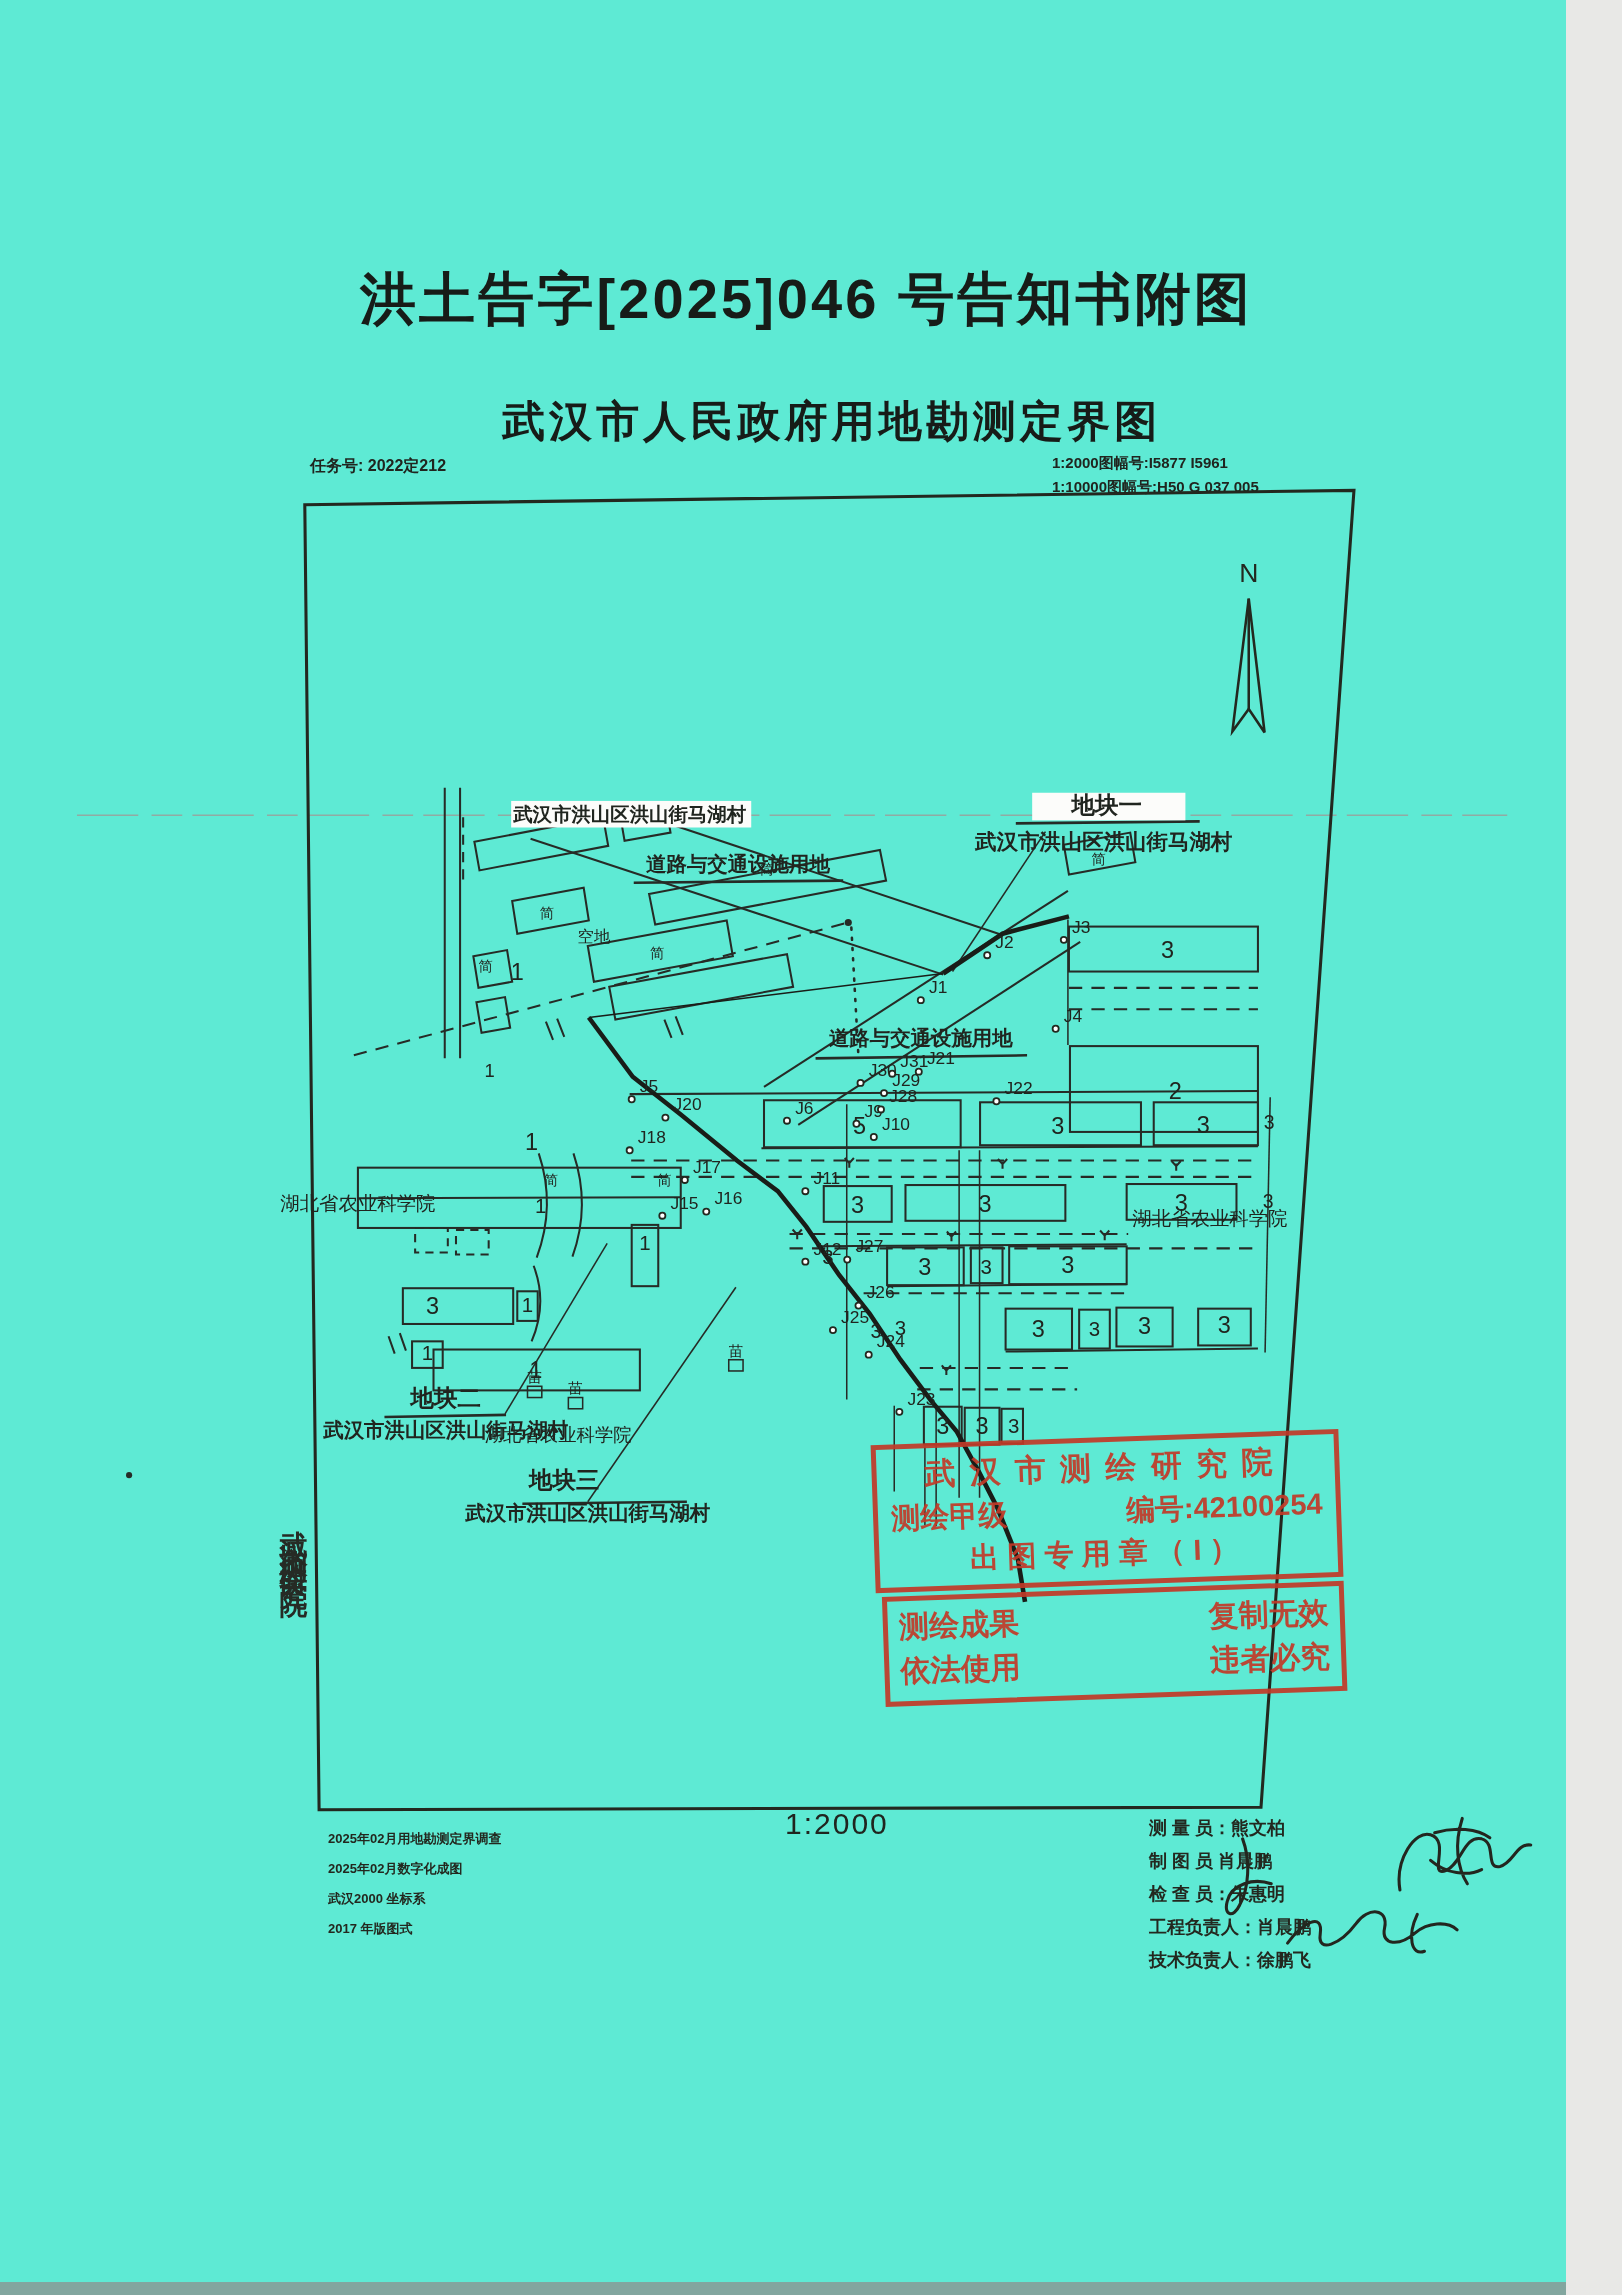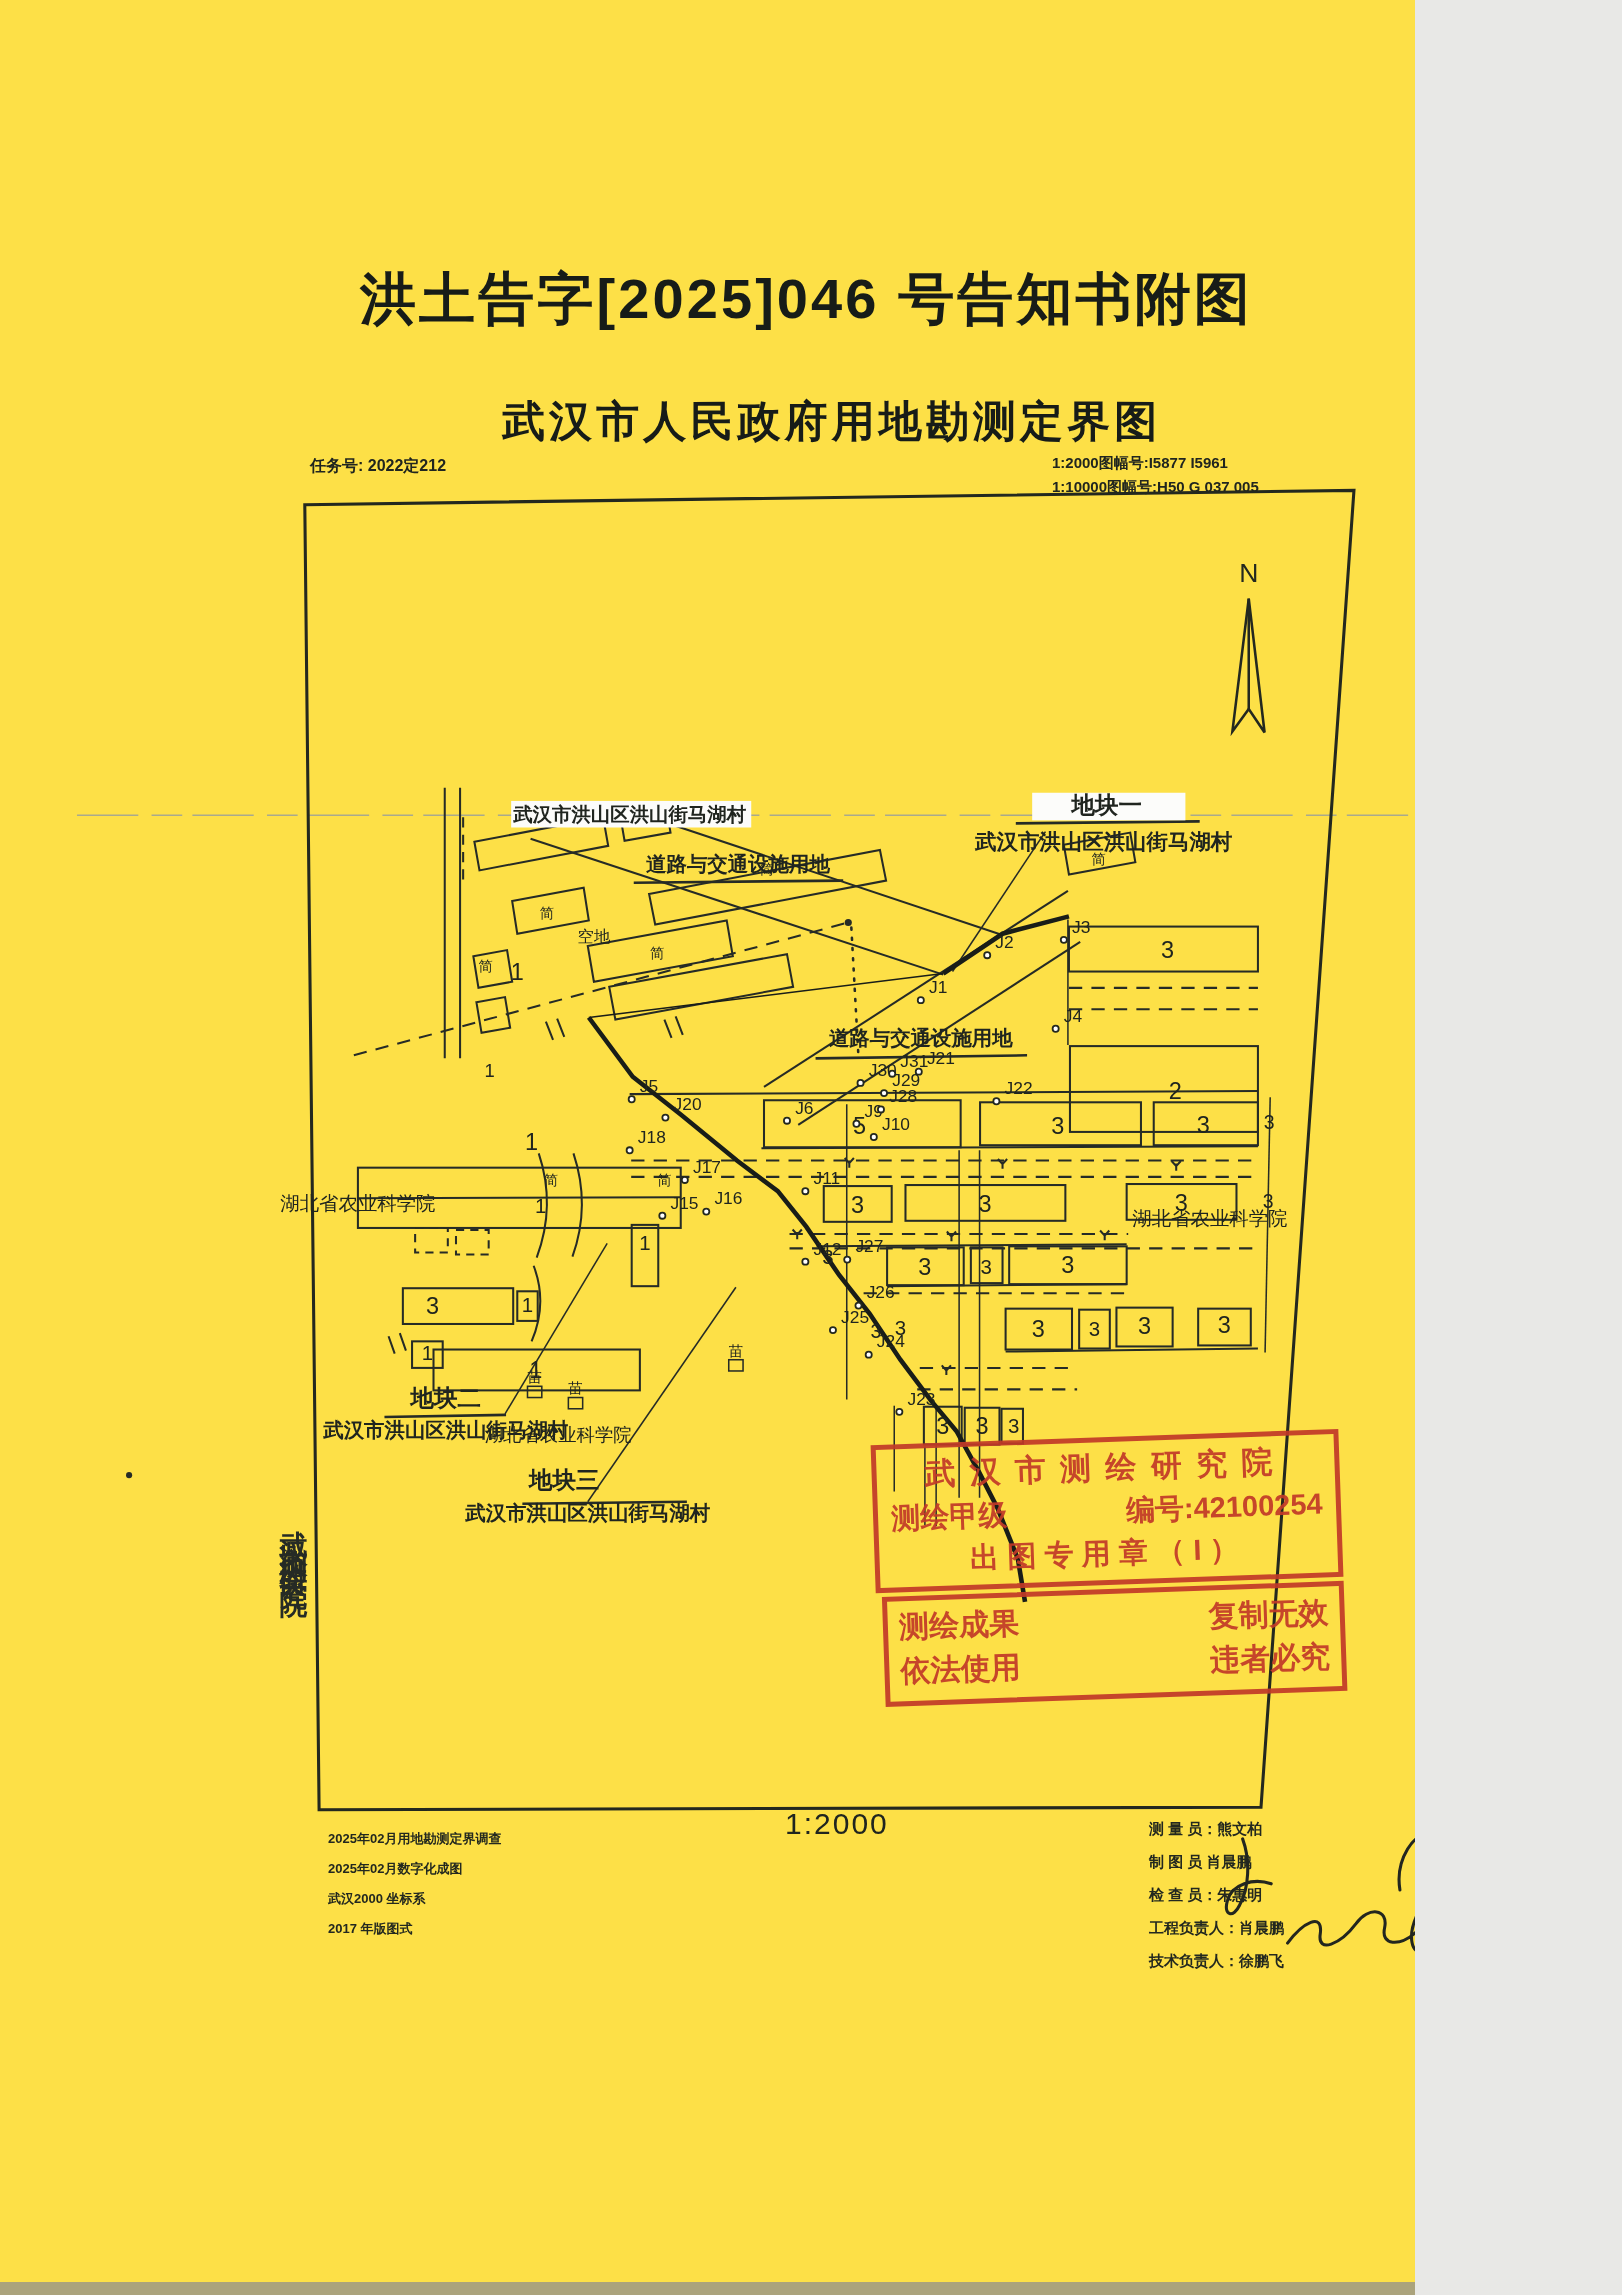--- a/index.html
+++ b/index.html
@@ -1,28 +1,28 @@
 <!DOCTYPE html>
 <html style="font-size:8.2px"><head>
 <meta charset="utf-8">
 <style>
   html,body{margin:0;padding:0;background:#e8e8e6;}
-  .page{position:relative;width:1415px;height:2295px;background:#fde047;overflow:hidden;
+  .page{position:relative;width:1566px;height:2295px;background:#5eead4;overflow:hidden;
         font-family:"Liberation Sans","DejaVu Sans",sans-serif;color:#1d211d;}
   .abs{position:absolute;white-space:nowrap;}
   .title1{left:360px;top:262px;font-size:56px;font-weight:bold;letter-spacing:3.1px;color:#171c18;}
   .title2{left:502px;top:393px;font-size:43px;font-weight:bold;letter-spacing:4.1px;color:#171c18;}
   .sheets{left:1052px;top:451px;font-size:15px;font-weight:bold;line-height:23.5px;color:#20251f;}
   .taskno{left:310px;top:456px;font-size:16px;font-weight:bold;color:#20251f;}
   .sidetext{left:274px;top:1508px;writing-mode:vertical-rl;text-orientation:upright;
             font-size:28px;letter-spacing:8.2px;font-weight:600;color:#262b25;}
   .notes{left:328px;top:1824px;font-size:13px;font-weight:600;line-height:30px;color:#23281ف;}
   .notes div{white-space:nowrap;color:#23281f;}
   .scale{left:785px;top:1807px;font-size:30px;font-weight:500;letter-spacing:2px;color:#20251f;text-align:center;}
-  .credits{left:1149px;top:1812px;font-size:15px;font-weight:600;line-height:33px;color:#23281f;}
+  .credits{left:1149px;top:1812px;font-size:18px;font-weight:600;line-height:33px;color:#23281f;}
   .stamp{left:875px;top:1437px;width:468px;transform:rotate(-2deg);opacity:.92;}
   .stamp-box{border:5.1px solid #c23a28;color:#c23a28;}
   .stamp-box1{padding:5.1px 8.2px 6.1px 8.2px;}
   .stamp-box2{margin-top:4.1px;margin-left:6.1px;padding:4.1px 11.2px 7.2px 11.2px;}
   .s-row1{font-size:31px;font-weight:bold;letter-spacing:14.3px;text-align:center;white-space:nowrap;}
   .s-row2{display:flex;justify-content:space-between;padding:3.1px 5.1px 0 5.1px;font-size:29px;font-weight:bold;}
   .s-row3{font-size:29px;font-weight:bold;text-align:center;letter-spacing:8.2px;padding-top:2px;}
   .s-row4{display:flex;justify-content:space-between;font-size:30px;font-weight:bold;line-height:44px;}
   svg text{font-family:"Liberation Sans","DejaVu Sans",sans-serif;}
   .scanband{left:0;top:2282px;width:1623px;height:14px;background:#8f8f8d;opacity:.75;}

